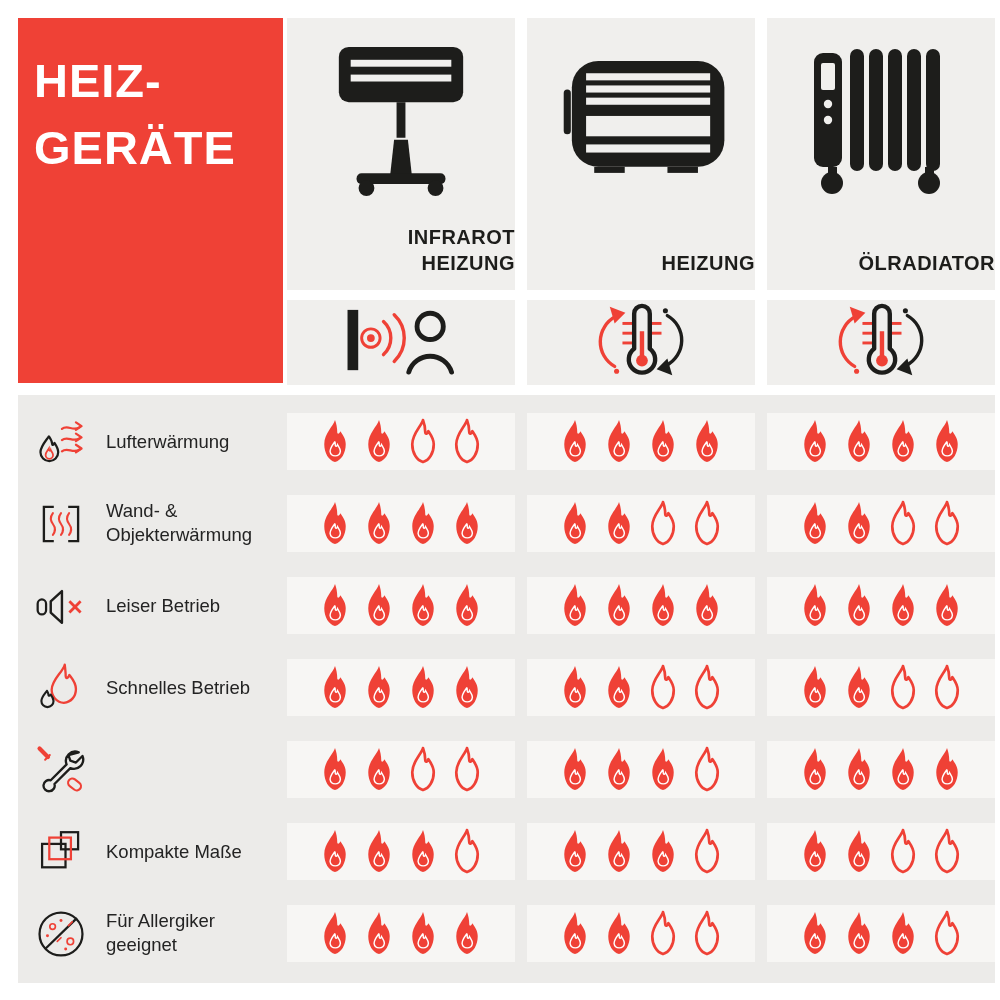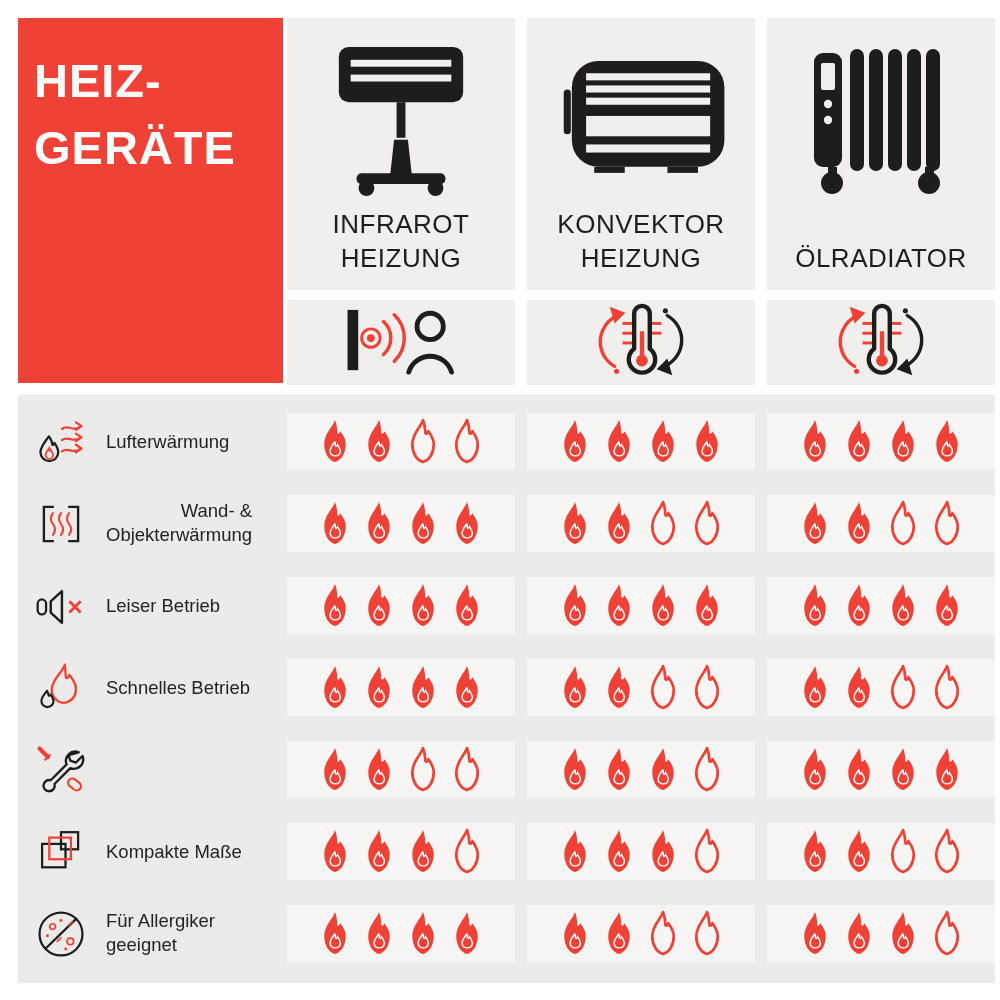--- a/index.html
+++ b/index.html
@@ -24,22 +24,22 @@
   }
   .title-line{
     font-size:47px;font-weight:bold;color:#ffffff;line-height:1.42;letter-spacing:1px;
   }
 
   
   .device-col{position:absolute;top:18px;width:228px;height:272px;background:var(--boxbg);}
   .device-col.c0{left:287px}.device-col.c1{left:527px}.device-col.c2{left:767px}
   .device-icon-wrap{position:absolute;left:0;right:0;top:0;height:202px;display:flex;align-items:center;justify-content:center;}
   .device-name{
-    position:absolute;left:0;right:0;bottom:14px;text-align:center;
-    font-weight:normal;font-size:26px;line-height:1.3;letter-spacing:.5px;color:var(--ink);
+    position:absolute;left:0;right:0;bottom:14px;text-align:right;
+    font-weight:bold;font-size:20px;line-height:1.3;letter-spacing:.5px;color:var(--ink);
   }
   .mode-box{position:absolute;top:300px;width:228px;height:85px;background:var(--boxbg);
     display:flex;align-items:center;justify-content:center;}
   .mode-box.c0{left:287px}.mode-box.c1{left:527px}.mode-box.c2{left:767px}
 
   
   .comparison-panel{position:absolute;left:18px;top:395px;width:977px;height:588px;background:var(--panel);}
   .feature-row{position:absolute;left:0;width:100%;height:57px;}
   .feature-icon{position:absolute;left:14px;top:50%;transform:translateY(-50%);
     width:58px;height:58px;display:flex;align-items:center;justify-content:center;}
@@ -88,21 +88,20 @@
         <rect x="32" y="14" width="122" height="7" fill="var(--boxbg)"></rect>
         <rect x="32" y="26" width="122" height="7" fill="var(--boxbg)"></rect>
         <rect x="32" y="38" width="122" height="7" fill="var(--boxbg)"></rect>
         <rect x="32" y="56" width="122" height="20" fill="var(--boxbg)"></rect>
         <rect x="32" y="84" width="122" height="8" fill="var(--boxbg)"></rect>
         <rect x="40" y="106" width="30" height="6" fill="var(--ink)"></rect>
         <rect x="112" y="106" width="30" height="6" fill="var(--ink)"></rect>
       </svg>
     </div>
     <div class="device-name">
-      <div>KONVEKTOR</div>
       <div>HEIZUNG</div>
     </div>
   </div>
 
   <div class="device-col c2">
     <div class="device-icon-wrap">
       <svg width="150" height="152" viewBox="0 0 150 152">
         <rect x="8" y="10" width="28" height="114" rx="9" fill="var(--ink)"></rect>
         <rect x="15" y="20" width="14" height="27" rx="2" fill="var(--boxbg)"></rect>
         <circle cx="22" cy="61" r="4.2" fill="var(--boxbg)"></circle>
@@ -264,21 +263,21 @@
               </svg>
             </span>
             <span class="flame-slot">
               <svg viewBox="0 0 38 52">
                 <path d="M19 2 C17 9 7 17 7 29 C7 39 12 47 19 49 C26 47 31 39 31 29 C31 23 28 19 25 14.5 C24 17.5 21.5 18.5 21.5 15.5 C21.5 11 20.5 6 19 2 Z" fill="var(--accent)"></path>
                 <path d="M19 26 C16.5 29.5 13.5 33 13.5 37 A5.8 5.8 0 0 0 25 37 C25 34 23 31.5 21.8 29.5 C21.3 31.5 19.3 32 19.3 30 C19.3 28.5 19.1 27.2 19 26" fill="none" stroke="#ffffff" stroke-width="1.6"></path>
               </svg>
             </span>
           </div>
         </div>
-        <div class="feature-row" style="top: 100px; text-align: right;">
+        <div class="feature-row" style="top: 100px;">
           <span class="feature-icon">
             <svg width="54" height="54" viewBox="0 0 60 60">
               <path d="M22 11 h-11 v38 h11" fill="none" stroke="var(--ink)" stroke-width="2.6"></path>
               <path d="M38 11 h11 v38 h-11" fill="none" stroke="var(--ink)" stroke-width="2.6"></path>
               <path d="M21 18 q-4.5 6 0 12 q4.5 6 0 12" fill="none" stroke="var(--accent)" stroke-width="2.3" stroke-linecap="round"></path>
               <path d="M30 18 q-4.5 6 0 12 q4.5 6 0 12" fill="none" stroke="var(--accent)" stroke-width="2.3" stroke-linecap="round"></path>
               <path d="M39 18 q-4.5 6 0 12 q4.5 6 0 12" fill="none" stroke="var(--accent)" stroke-width="2.3" stroke-linecap="round"></path>
             </svg>
           </span>
           <span class="feature-label">Wand- &amp;<br>Objekterwärmung</span>

